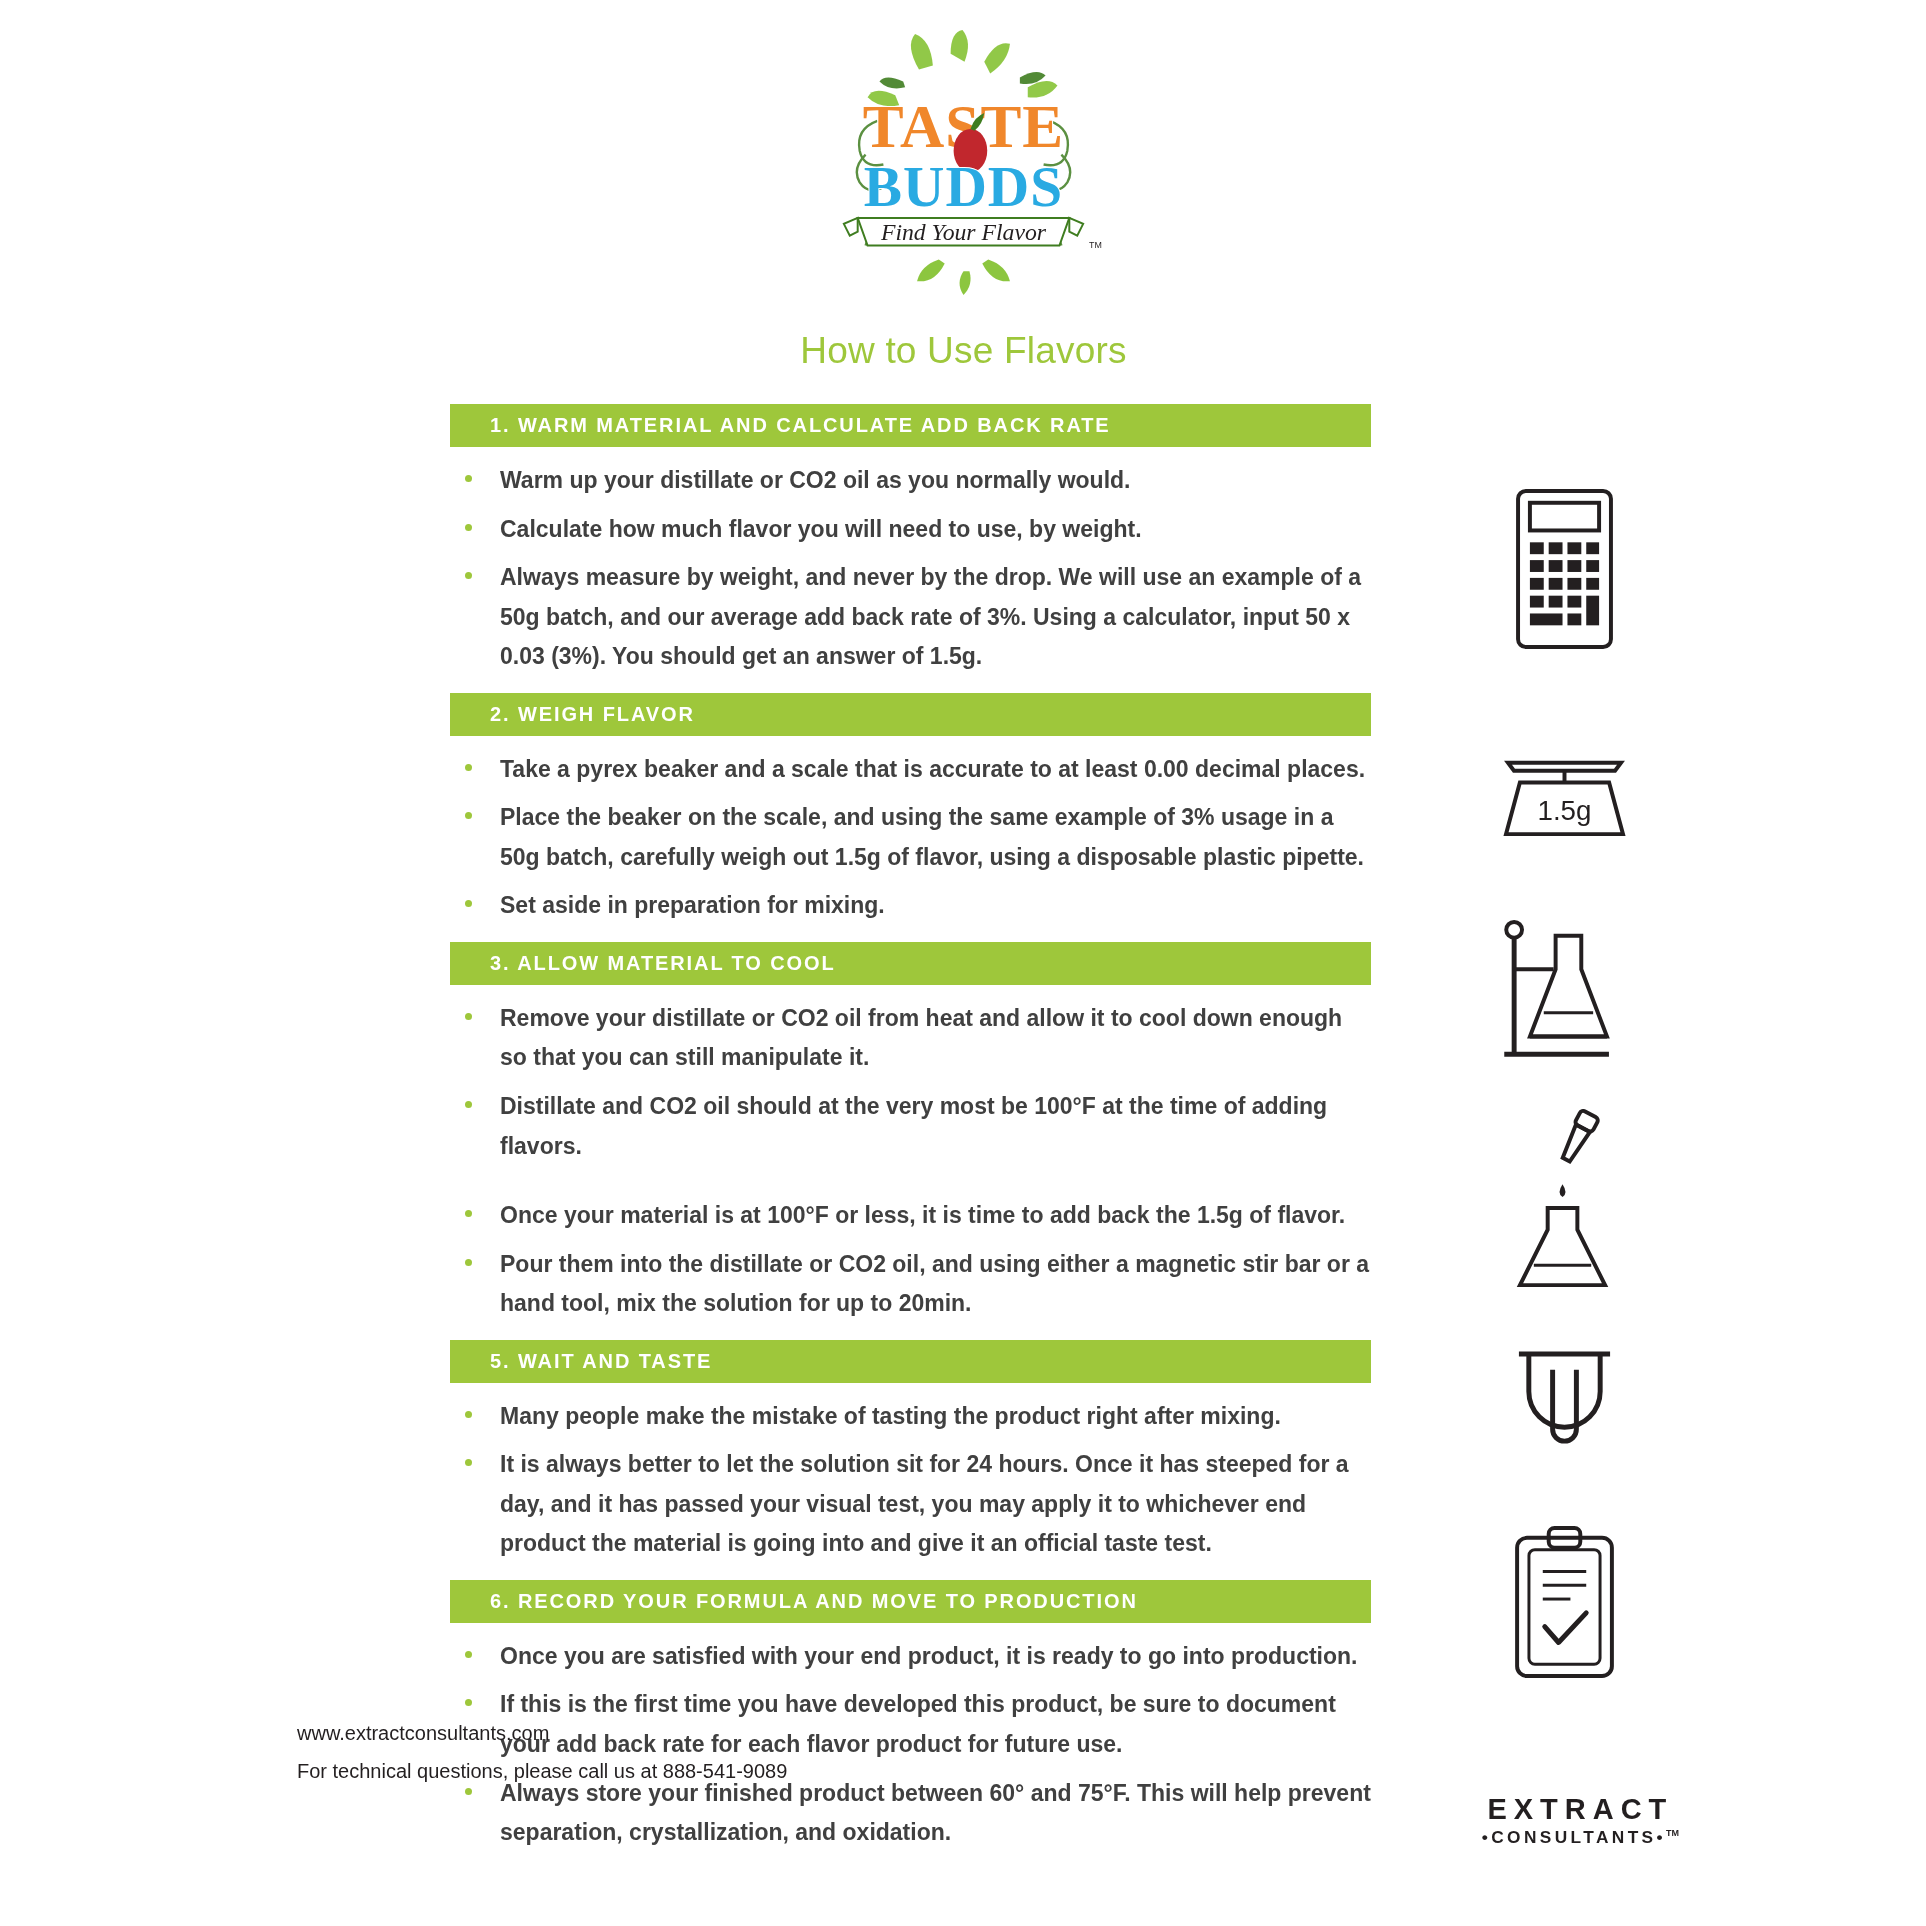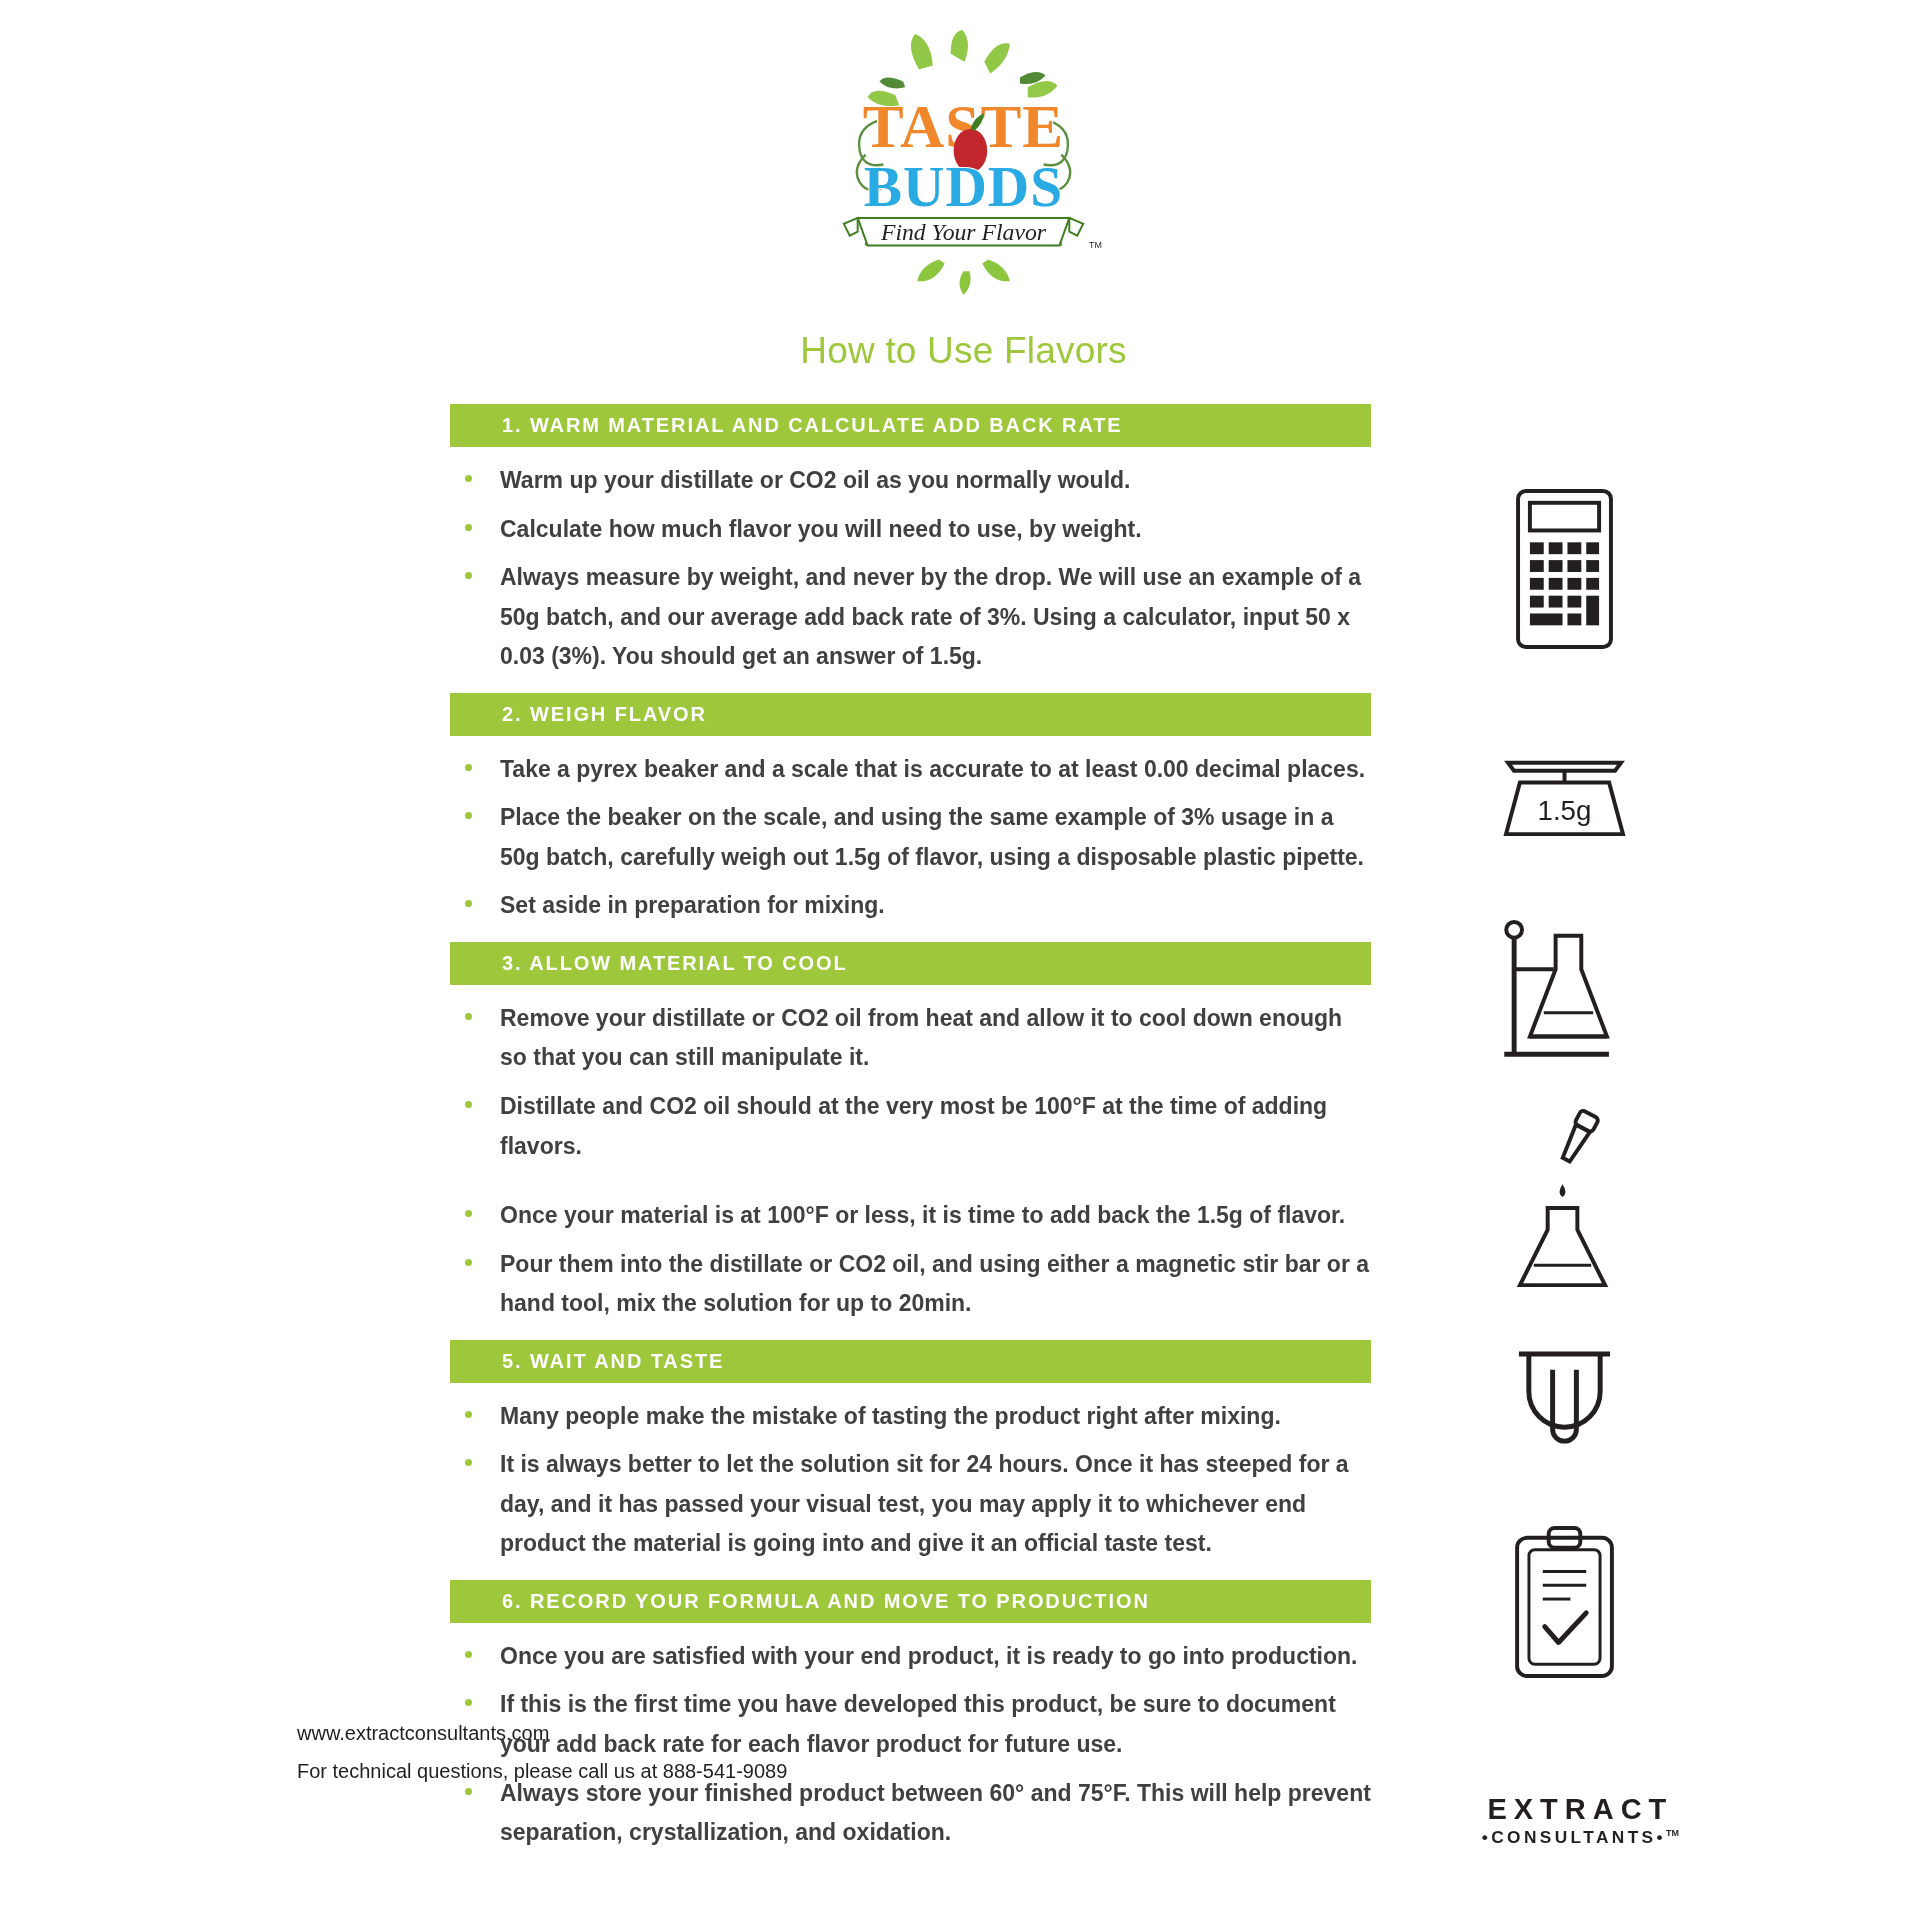--- a/index.html
+++ b/index.html
@@ -49,21 +49,21 @@
   }
 
   .section { margin-bottom: 0; }
 
   .bar {
     background: #9ec73b;
     color: #ffffff;
     font-size: 20px;
     font-weight: bold;
     letter-spacing: 1.9px;
-    padding: 9px 0 9px 52px;
+    padding: 9px 0 9px 40px;
     width: 921px;
     line-height: 1.25;
   }
   .section-1 .bar { width: 921px; }
 
   ul.bullets {
     list-style: none;
     margin: 0;
     padding: 14px 0 16px 0;
   }

